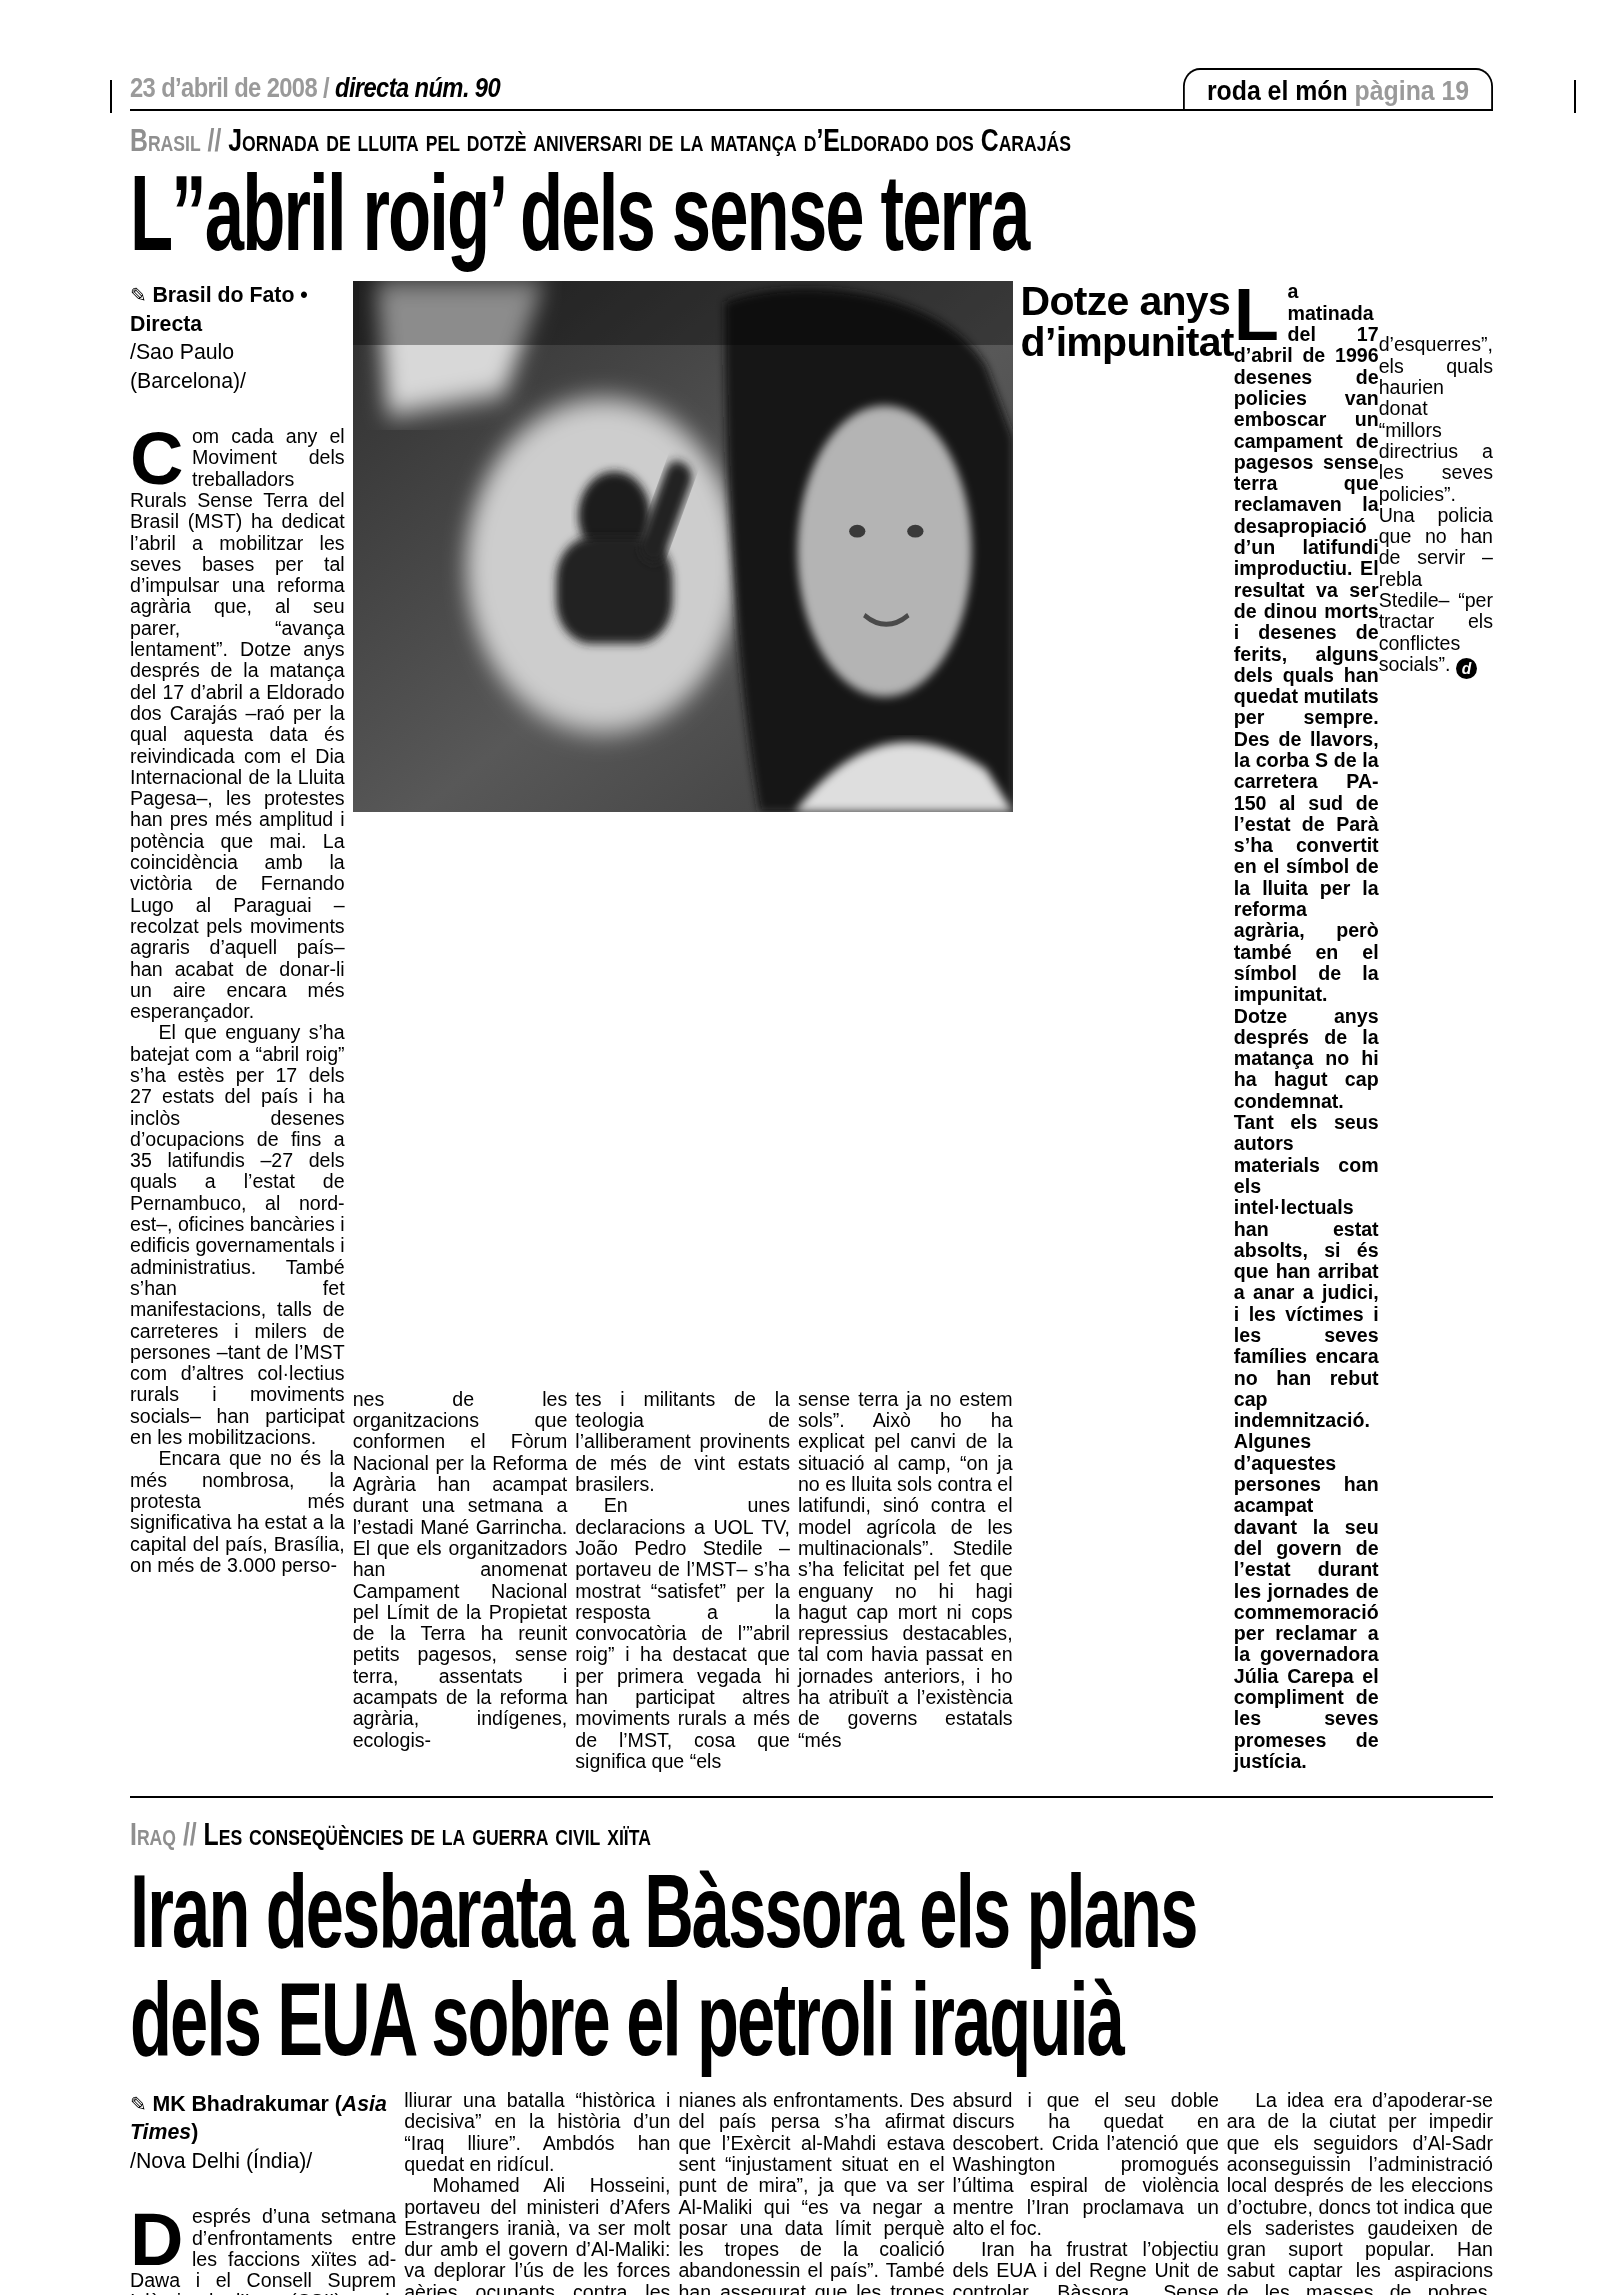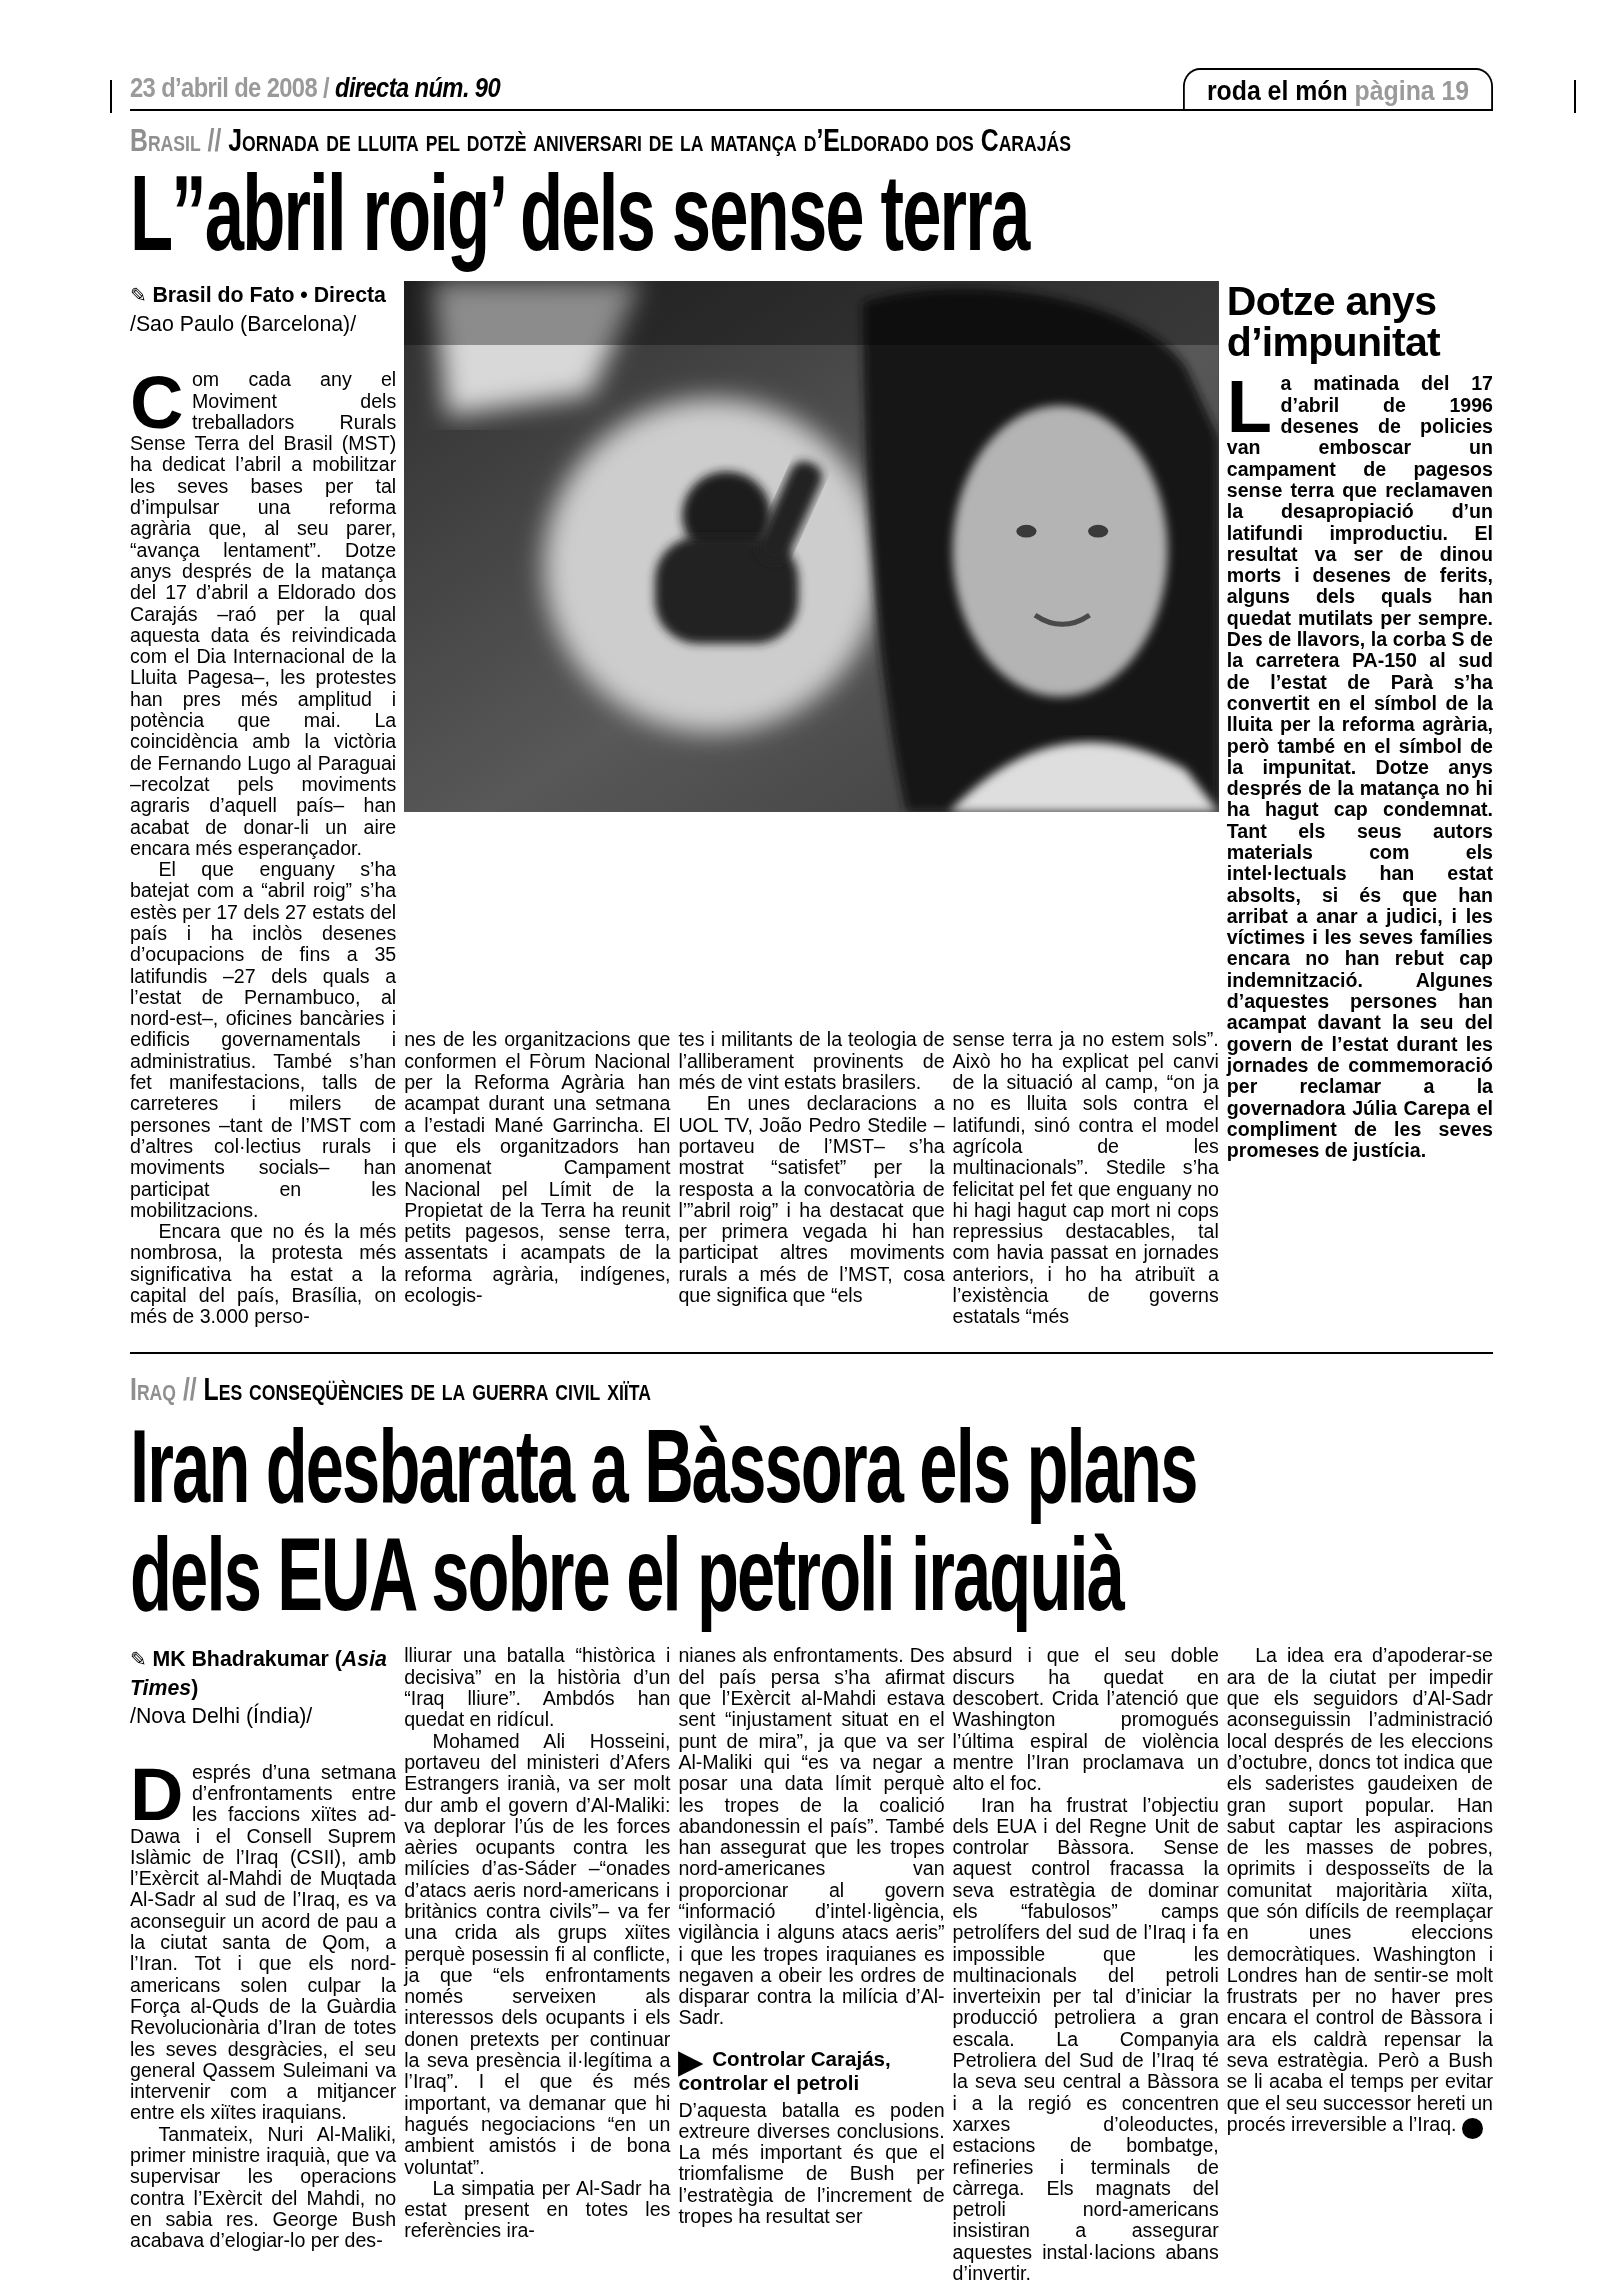--- a/index.html
+++ b/index.html
@@ -47,21 +47,21 @@
     padding:4.3px 8.5px 0 0; }
   .photo-wrap { grid-column:2/5; grid-row:1; }
   .photo { width:100%; height:531px; display:block; background:#444; }
   .caption-row { grid-column:2/5; grid-row:2; display:flex; justify-content:space-between;
     align-items:flex-start; padding:10px 0 18.5px; }
   .caption { font-size:20.6px; font-weight:bold; transform:scaleX(.94); transform-origin:0 0;}
   .credit { font-size:17px; color:#3c3c3c; transform:scaleX(.85); transform-origin:100% 0;}
   .bcol1 { grid-column:1; grid-row:1/4; }
   .bcol2 { grid-column:2; grid-row:3; } .bcol3 { grid-column:3; grid-row:3; }
   .bcol4 { grid-column:4; grid-row:3; }
-  .sidebar { grid-column:5; grid-row:1/4; display:flex; flex-direction:column; }
+  .sidebar { grid-column:5; grid-row:1/4; display:flex; flex-direction:row; }
   .sidebar h2 { font-size:41px; line-height:41px; letter-spacing:-0.7px; margin-bottom:10px;}
   .sidebar .sb-body p { font-weight:bold; }
   .sidebar .cont { margin-top:53px; }
   .endmark { display:inline-block; width:21.3px; height:21.3px; border-radius:50%;
     background:#000; color:#fff; font-weight:bold; font-style:italic; font-size:15.6px;
     line-height:21.3px; text-align:center; vertical-align:-2.8px; }
 
   .section-rule { border-top:2.1px solid #000; margin-top:24px; }
   .iraq-section { padding-top:18.5px; }
   .subhead { font-weight:bold; font-size:20.6px; line-height:24px; margin:18.5px 0 4.3px; }
@@ -143,20 +143,23 @@
       </div>
       <div class="bcol4">
         <p>sense terra ja no estem sols”. Això ho ha explicat pel canvi de la situació al camp, “on ja no es lluita sols contra el latifundi, sinó contra el model agrícola de les multinacionals”. Stedile s’ha felicitat pel fet que enguany no hi hagi hagut cap mort ni cops repressius destacables, tal com havia passat en jornades anteriors, i ho ha atribuït a l’existència de governs estatals “més</p>
       </div>
 
       <aside class="sidebar">
         <h2><span>Dotze anys</span><br><span>d’impunitat</span></h2>
         <div class="sb-body">
           <p><span class="dropcap">L</span><span>a matinada del 17 d’abril de 1996 desenes de policies van emboscar un campament de pagesos sense terra que reclamaven la desapropiació d’un latifundi improductiu. El resultat va ser de dinou morts i desenes de ferits, alguns dels quals han quedat mutilats per sempre. Des de llavors, la corba S de la carretera PA-150 al sud de l’estat de Parà s’ha convertit en el símbol de la lluita per la reforma agrària, però també en el símbol de la impunitat. Dotze anys després de la matança no hi ha hagut cap condemnat. Tant els seus autors materials com els intel·lectuals han estat absolts, si és que han arribat a anar a judici, i les víctimes i les seves famílies encara no han rebut cap indemnització. Algunes d’aquestes persones han acampat davant la seu del govern de l’estat durant les jornades de commemoració per reclamar a la governadora Júlia Carepa el compliment de les seves promeses de justícia.</span></p>
         </div>
+        <div class="cont">
+          <p><span>d’esquerres”, els quals haurien donat “millors directrius a les seves policies”. Una policia que no han de servir –rebla Stedile– “per tractar els conflictes socials”. </span><span class="endmark">d</span></p>
+        </div>
       </aside>
     </div>
   </section>
 
   <div class="section-rule"></div>
 
   <section class="iraq-section">
     <div class="kicker">
       <span class="loc">Iraq </span><span class="slashes">// </span><span>Les conseqüències de la guerra civil xiïta</span>
     </div>

